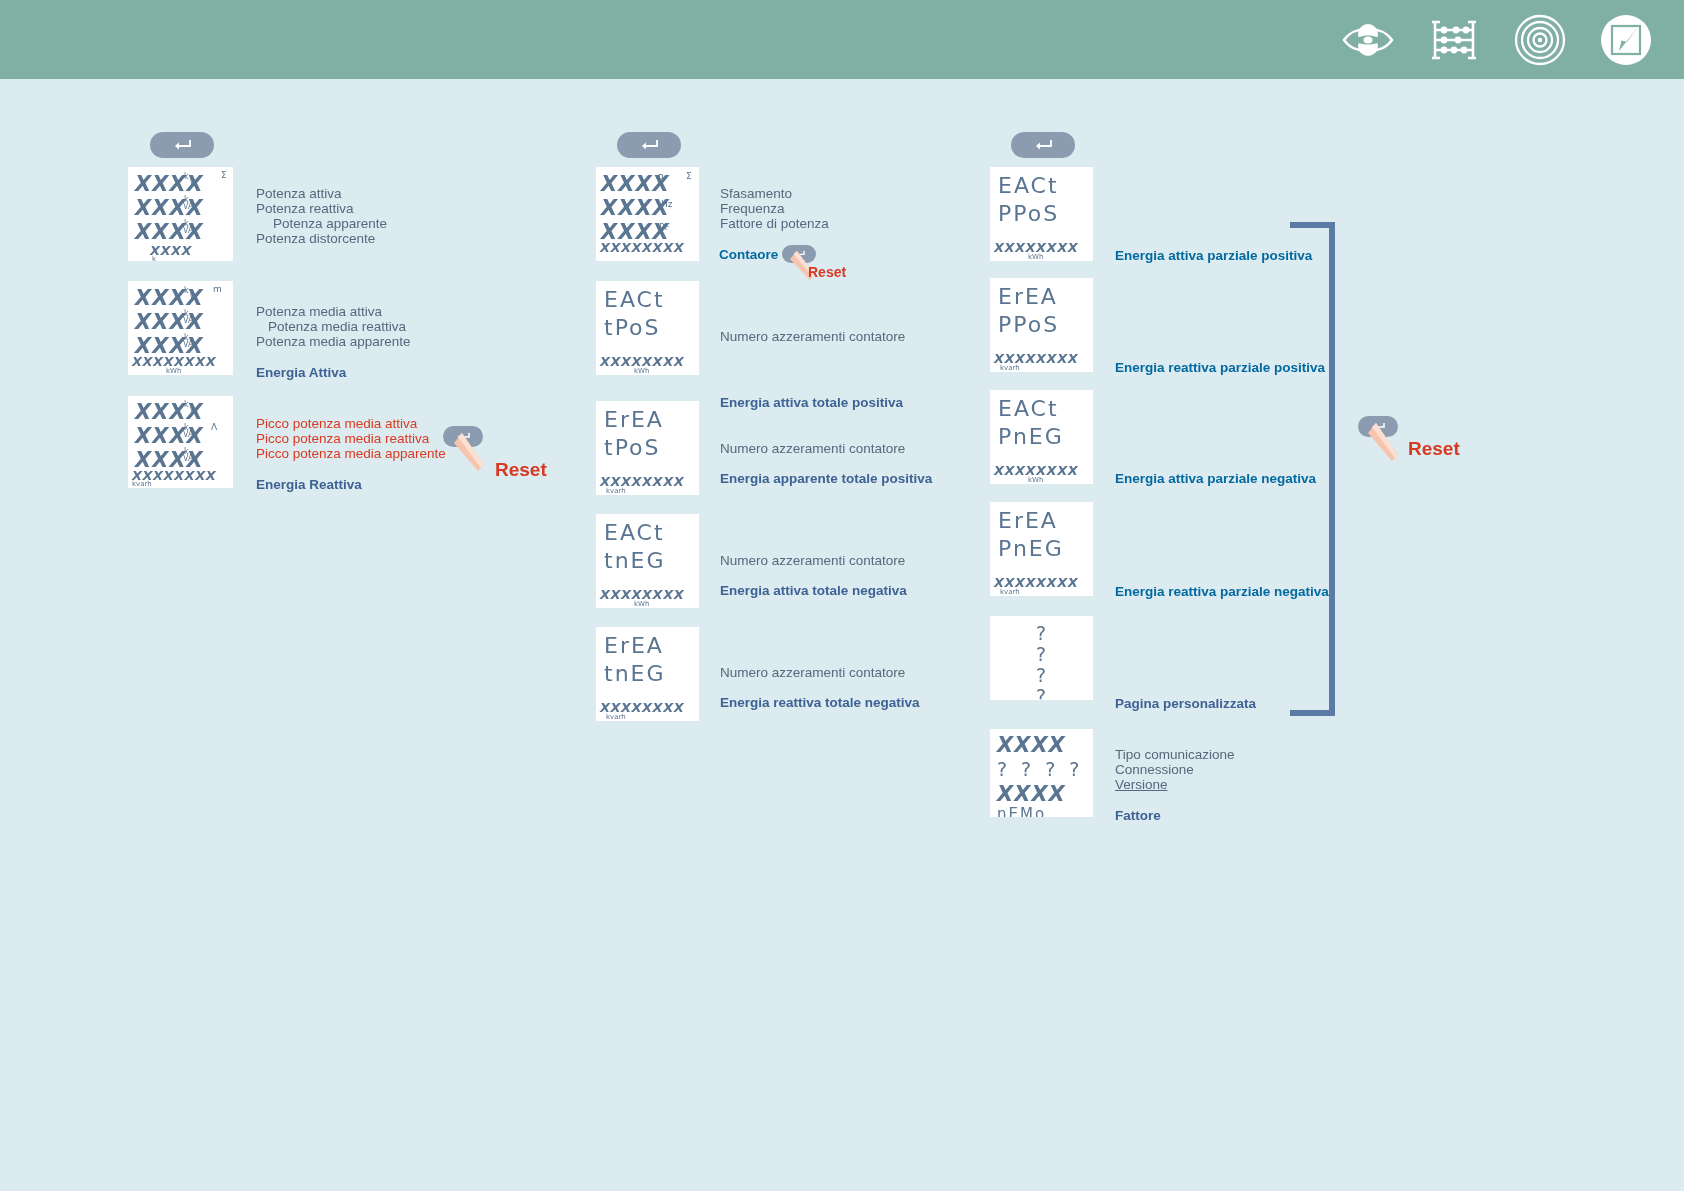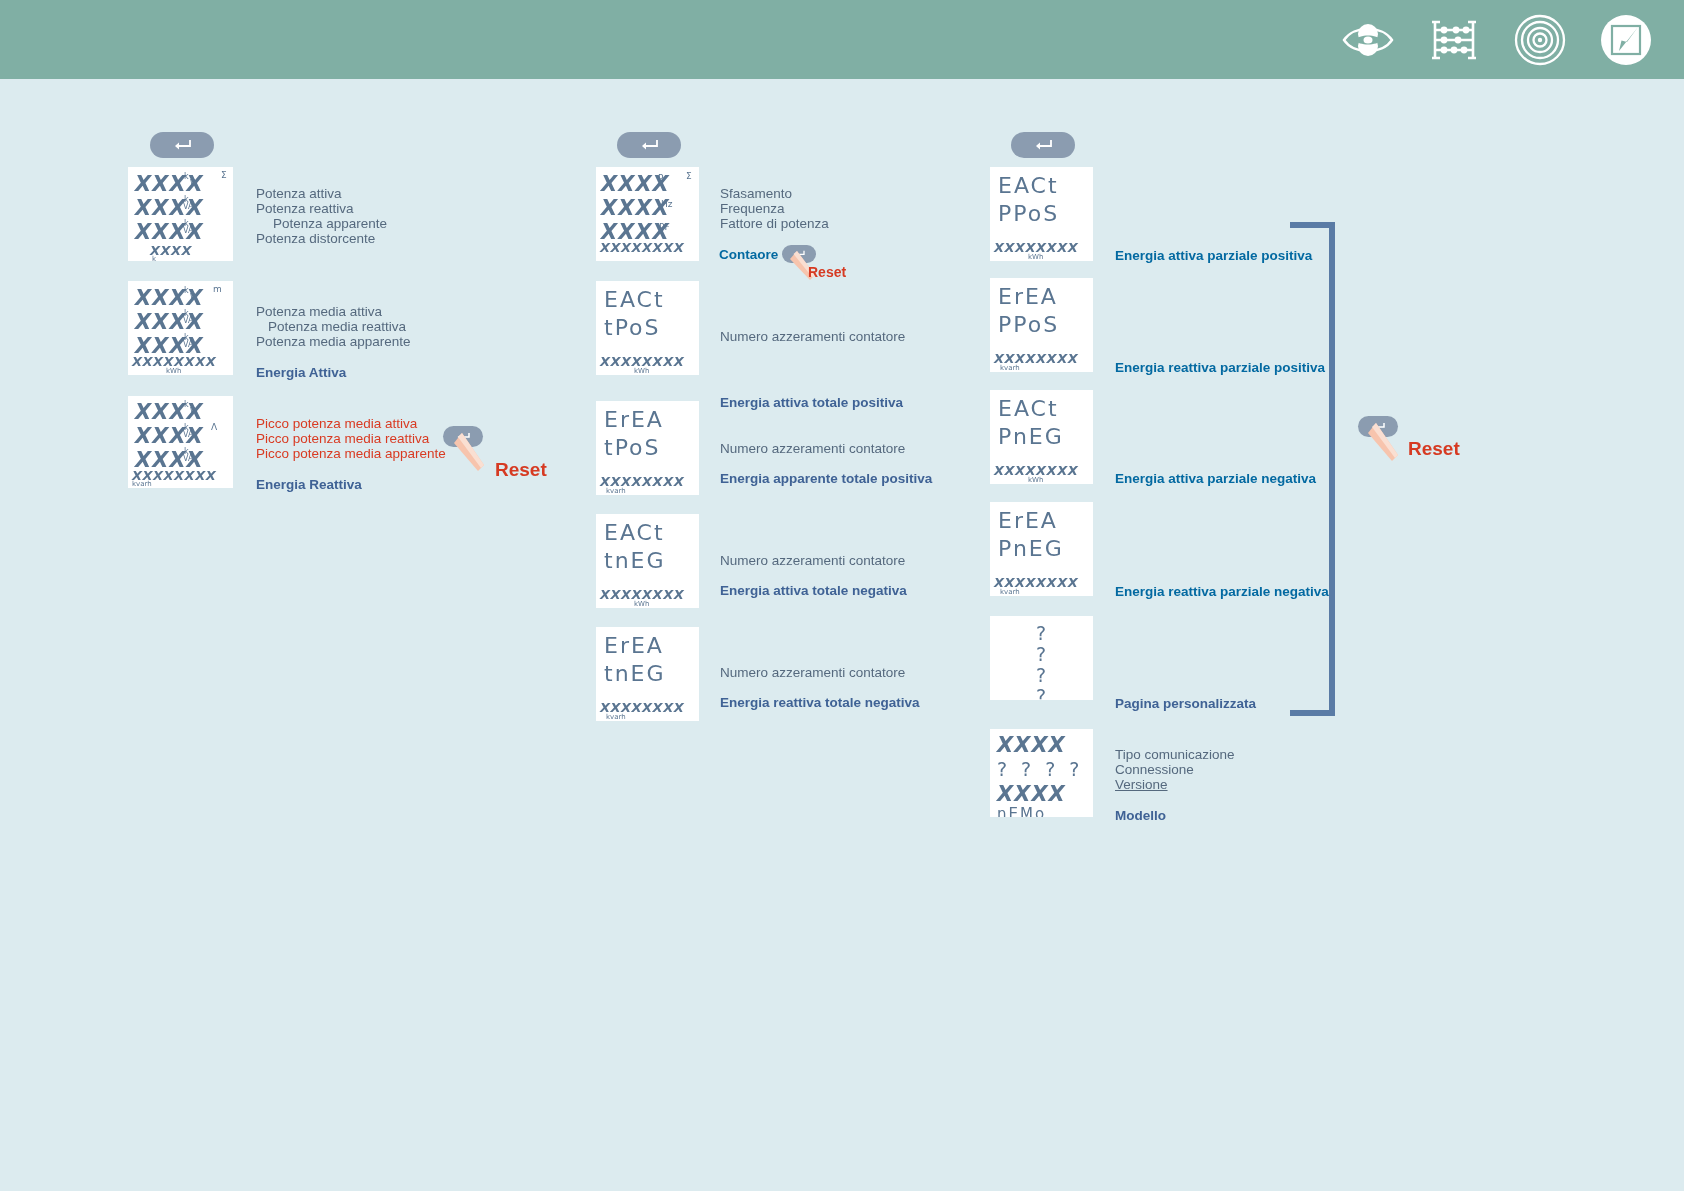--- a/index.html
+++ b/index.html
@@ -367,21 +367,21 @@
 
   <div class="lcd" style="left:990px; top:650px; width:103px; height:88px;">
     <span class="row xbig" style="left:7px; top:4px;">XXXX</span>
     <span class="row qmark" style="left:7px; top:29px; letter-spacing:4px;">? ? ? ?</span>
     <span class="row xbig" style="left:7px; top:53px;">XXXX</span>
     <span class="row seg" style="left:7px; top:76px; font-size:15px;">nEMo 72LE</span>
   </div>
   <div class="lbl" style="left:1115px; top:668px;">Tipo comunicazione</div>
   <div class="lbl" style="left:1115px; top:683px;">Connessione</div>
   <div class="lbl" style="left:1115px; top:698px;text-decoration:underline;">Versione</div>
-  <div class="lbl bold-blue" style="left:1115px; top:729px;">Modello</div>
+  <div class="lbl bold-blue" style="left:1115px; top:729px;">Fattore</div>
 
   <svg class="bracket" style="left:1280px; top:140px; width:70px; height:500px;" viewBox="0 0 70 500">
     <path d="M10 6 L52 6 L52 494 L10 494" fill="none" stroke="#5a7ba5" stroke-width="6"></path>
   </svg>
 
   <div class="keybtn mid" style="left:1358px; top:337px;">
     <svg viewBox="0 0 16 11">
         <path d="M14 2 L14 6 L4 6" stroke="#ffffff" stroke-width="1.5" fill="none"></path>
         <path d="M6 3.4 L2.5 6 L6 8.6 Z" fill="#ffffff"></path>
       </svg>

